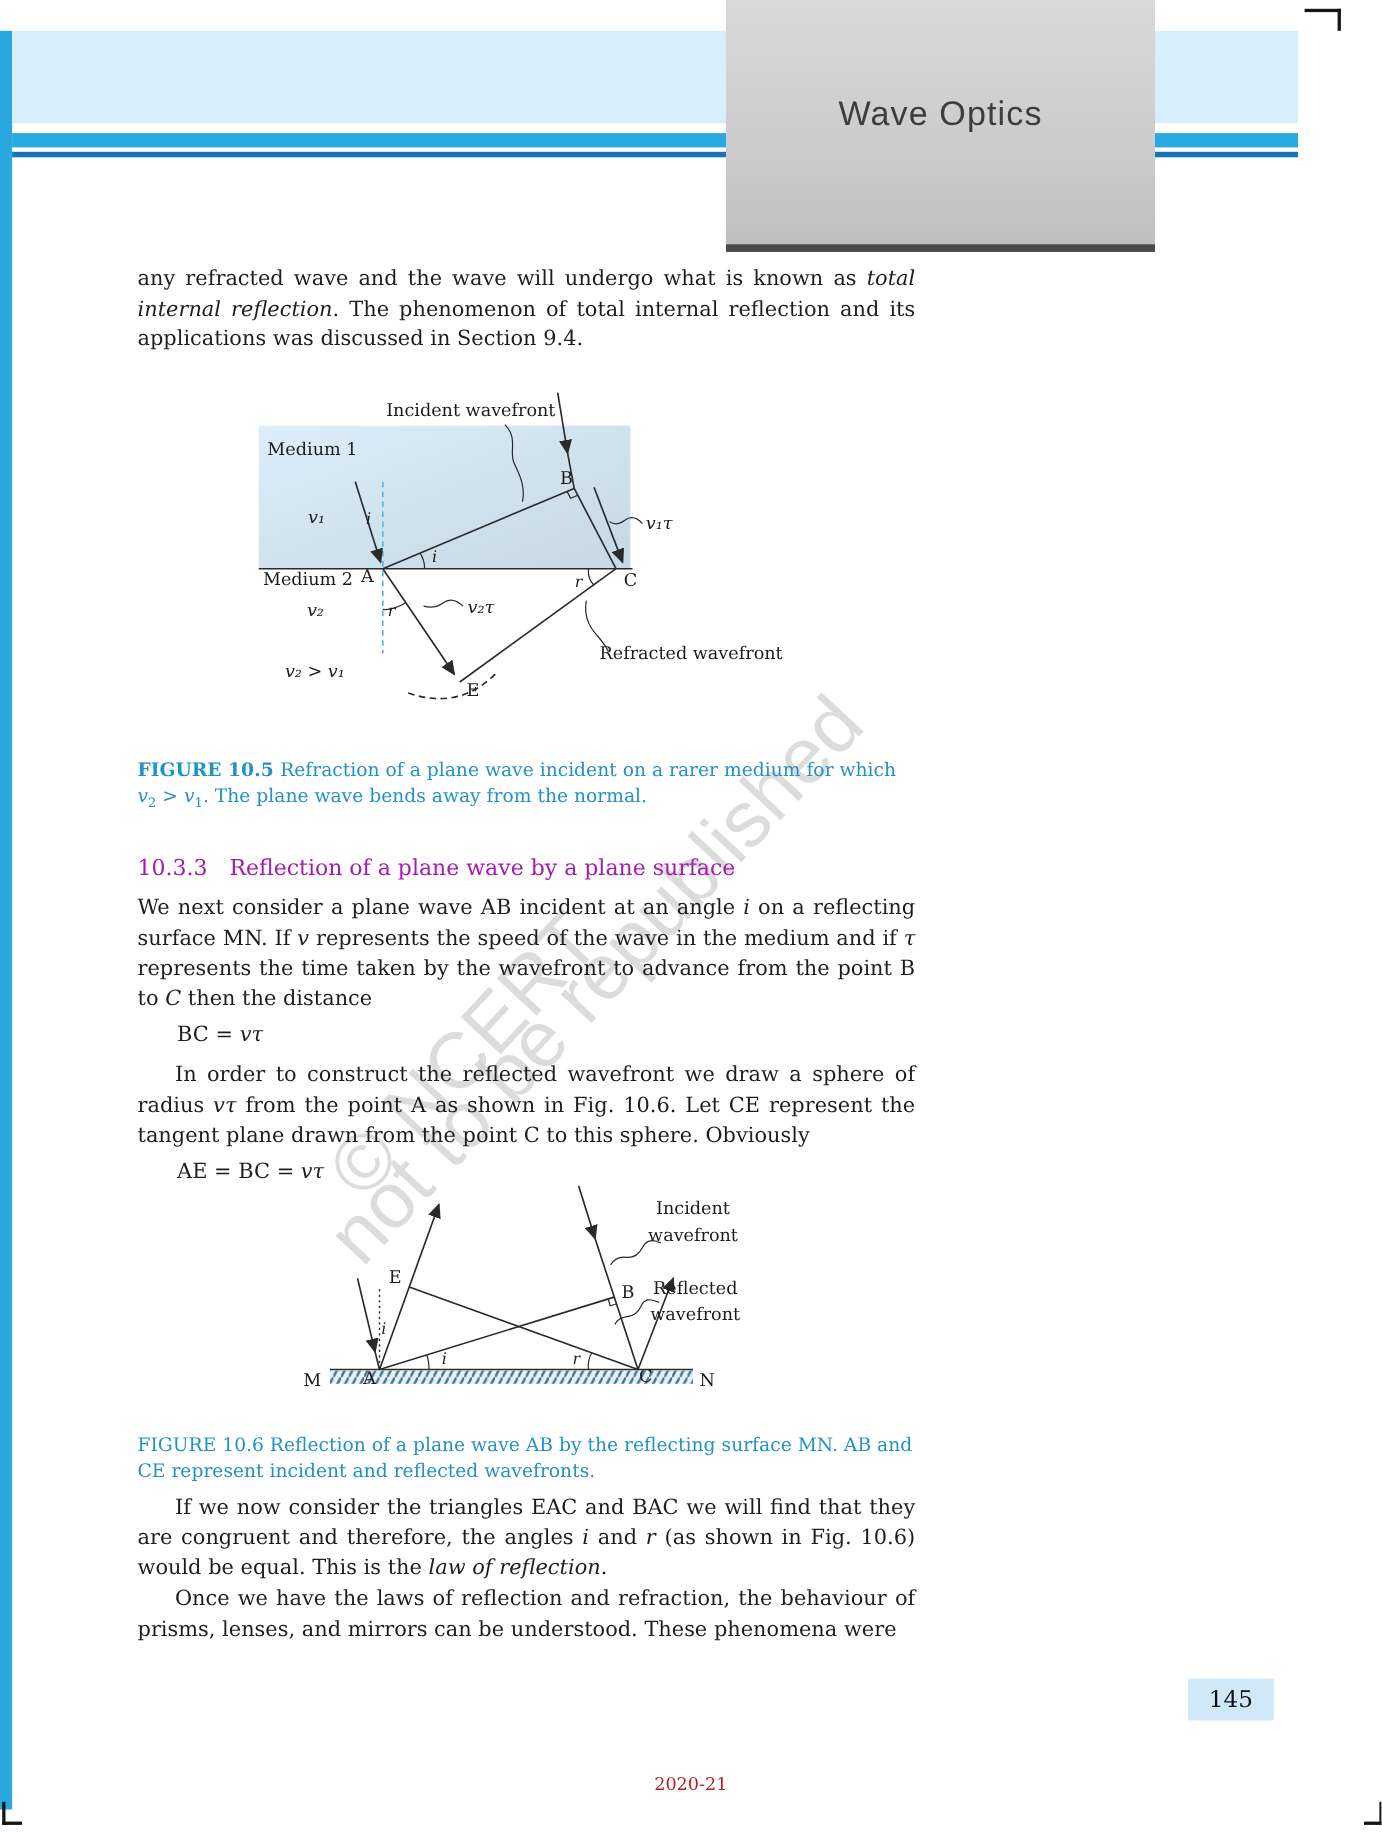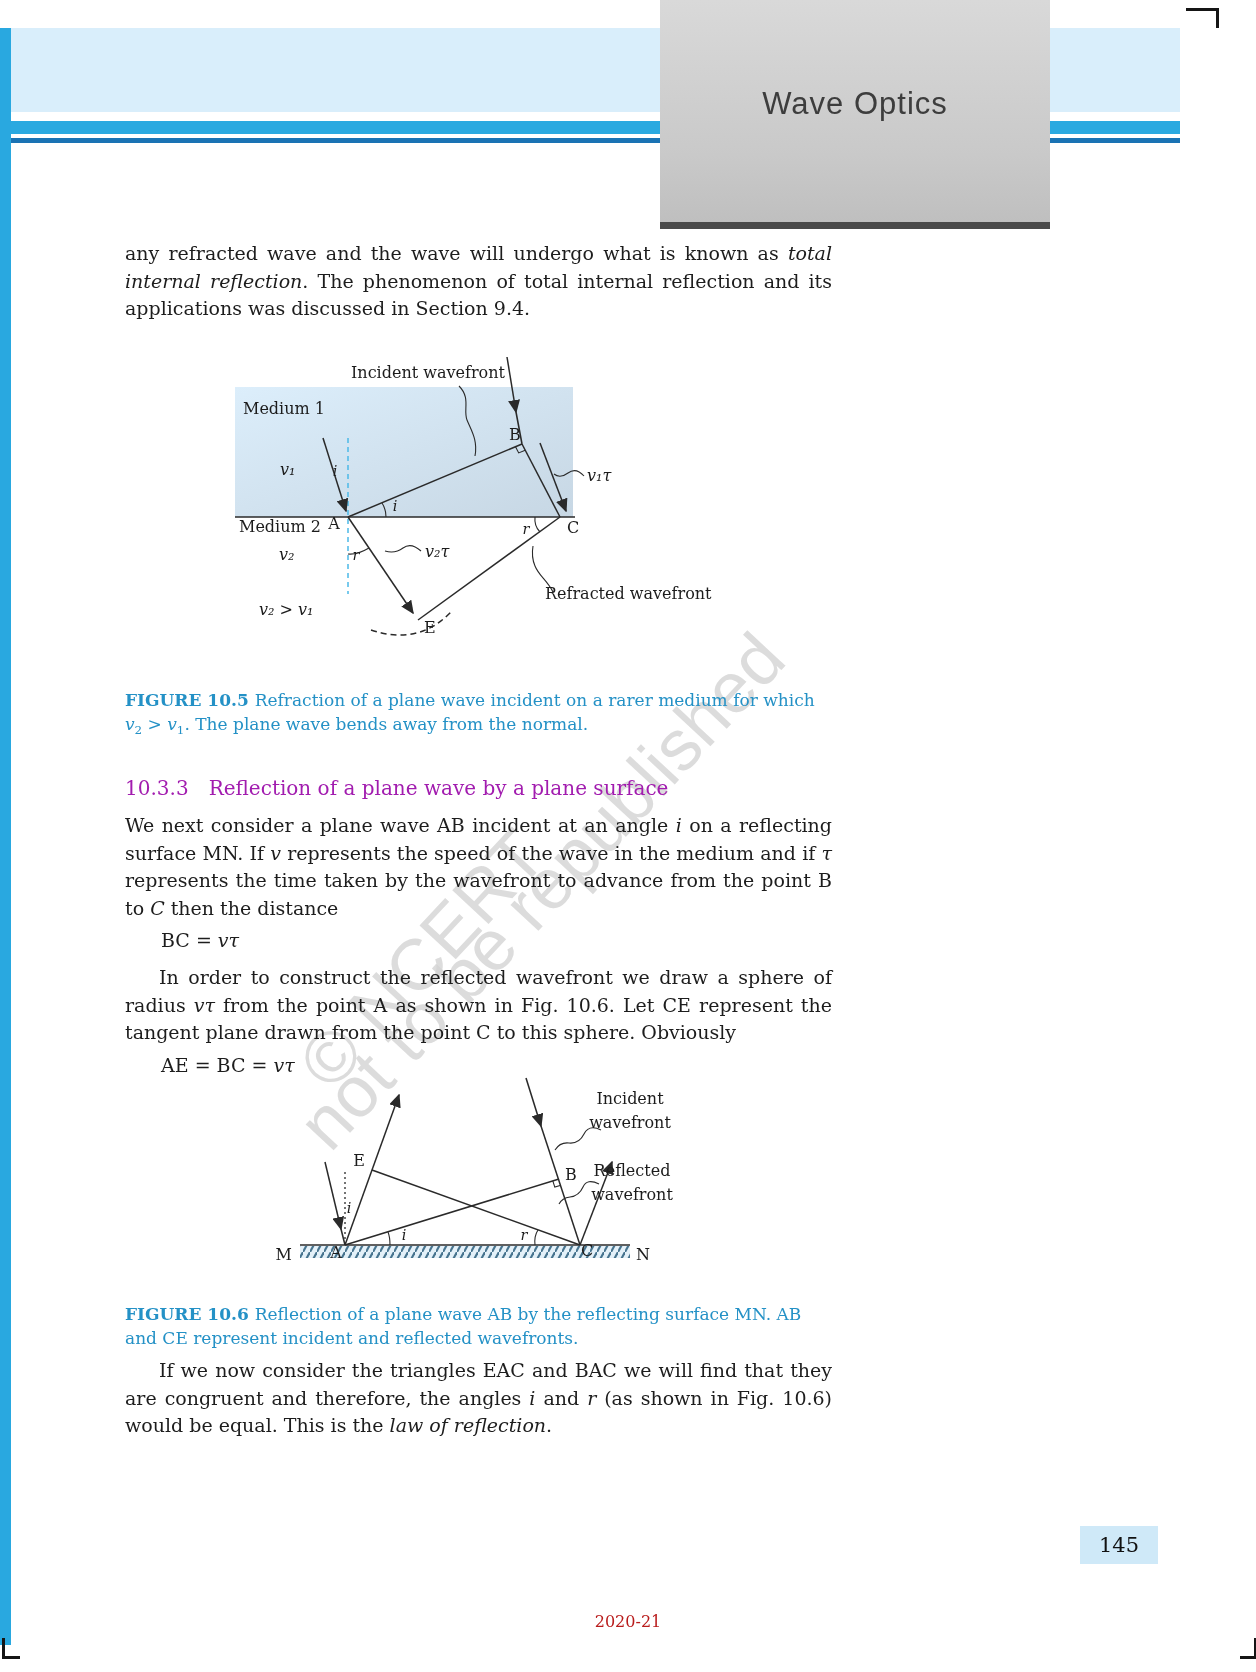--- a/index.html
+++ b/index.html
@@ -180,22 +180,23 @@
       <text x="368" y="190" class="dl">N</text>
       <text x="68" y="188" text-anchor="middle" class="dl">A</text>
       <text x="319" y="186" text-anchor="middle" class="dl">C</text>
       <text x="97" y="96" text-anchor="end" class="dl">E</text>
       <text x="297" y="110" class="dl">B</text>
       <text x="81" y="143" text-anchor="middle" class="dl it sm">i</text>
       <text x="136" y="170" text-anchor="middle" class="dl it sm">i</text>
       <text x="256" y="170" text-anchor="middle" class="dl it sm">r</text>
     </svg>
 
-    <div class="caption" style="top:1290px;"><span style="font-weight: bold;">FIGURE 10.6 </span><span>Reflection of a plane wave AB by the reflecting surface MN. AB and CE represent incident and reflected wavefronts.</span></div>
+    <div class="caption" style="top:1290px;"><span style="font-weight: normal;">FIGURE 10.6 </span><span>Reflection of a plane wave AB by the reflecting surface MN. AB and CE represent incident and reflected wavefronts.</span></div>
 
     <div class="para indent" style="top:1345px;"><span>If we now consider the triangles EAC and BAC we will find that they are congruent and therefore, the angles </span><span style="font-style: italic;">i</span><span> and </span><span style="font-style: italic;">r</span><span> (as shown in Fig. 10.6) would be equal. This is the </span><span style="font-style: italic;">law of reflection</span><span>.</span></div>
+    <div class="para indent" style="top:1428px;"><span>Once we have the laws of reflection and refraction, the behaviour of prisms, lenses, and mirrors can be understood. These phenomena were</span></div>
 
   </div>
 
   <div class="pagenum">145</div>
   <div class="footer-year">2020-21</div>
 
 </div>
 
 </body></html>

